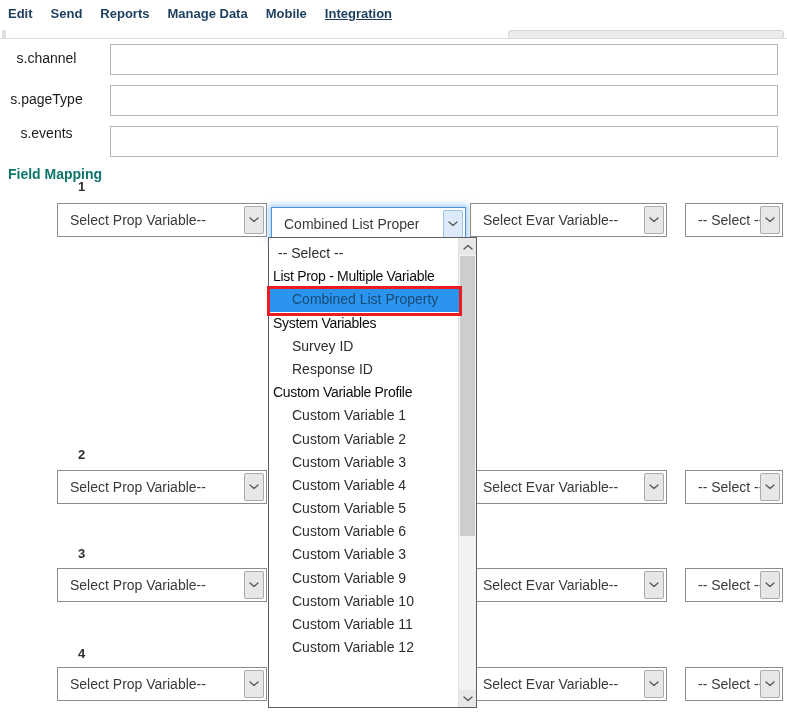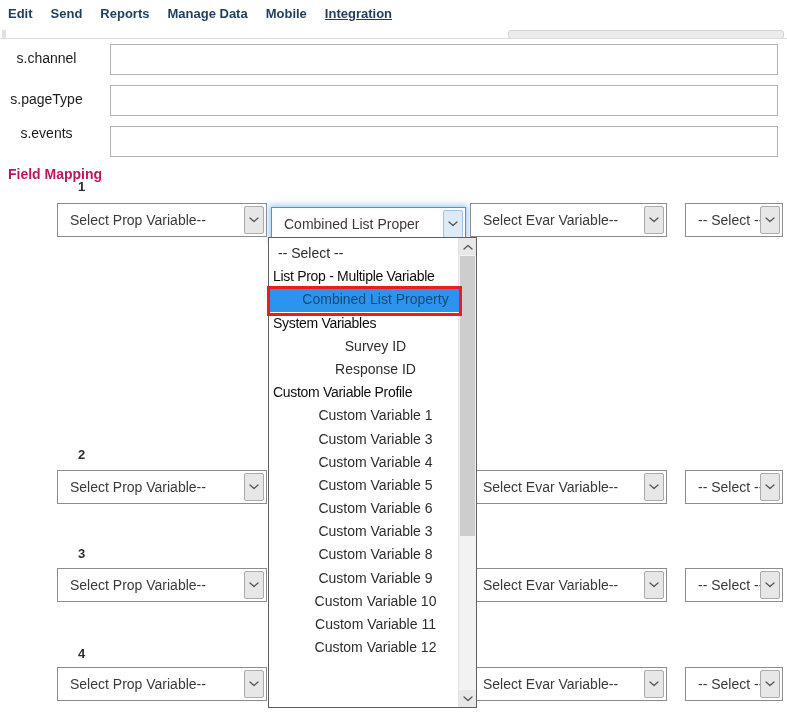--- a/index.html
+++ b/index.html
@@ -15,39 +15,39 @@
   .scroll-strip{position:absolute;left:508px;top:30px;width:274px;height:7px;background:#ececec;border:1px solid #d3d3d3;border-radius:3px;}
   .left-tick{position:absolute;left:2px;top:30px;width:4px;height:9px;background:#e0e0e0;}
   .divider{position:absolute;left:0;top:38px;width:787px;height:1px;background:#dcdcdc;}
 
   
   .f-label{position:absolute;left:0;width:93px;text-align:center;font-size:14px;font-weight:normal;color:#1c1c1c;white-space:nowrap;}
   .f-input{position:absolute;left:110px;width:668px;height:31px;border:1px solid #b4b4b4;background:#fff;
            box-sizing:border-box;font-family:inherit;font-size:14px;padding:0 8px;outline:none;}
 
   
-  .fm-title{position:absolute;left:8px;top:166px;font-size:14px;font-weight:bold;color:#be185d;}
+  .fm-title{position:absolute;left:8px;top:166px;font-size:14px;font-weight:bold;color:#0f766e;}
   .row-num{position:absolute;left:78px;font-size:13px;font-weight:bold;color:#2e2e2e;}
 
   .sel{position:absolute;height:34px;box-sizing:border-box;border:1px solid #8c8c8c;background:#fff;
        display:flex;align-items:center;font-size:14px;color:#3a3a3a;cursor:pointer;}
   .sel .sel-text{padding-left:12px;white-space:nowrap;overflow:hidden;}
   .chev{position:absolute;right:2px;top:2px;bottom:2px;width:18px;background:#e7e7e7;border:1px solid #ababab;
         border-radius:2px;display:flex;align-items:center;justify-content:center;}
   .sel.focused{border-color:#4a94d8;box-shadow:0 0 6px 2px rgba(100,170,240,.6);}
   .sel.focused .chev{background:#dceafa;border-color:#9dc3e6;}
 
   
   .dd-panel{position:absolute;left:268px;top:237px;width:209px;height:471px;background:#fff;
             border:1px solid #5f5f5f;box-sizing:border-box;z-index:10;}
   .dd-items{position:absolute;left:1px;top:4px;right:0;z-index:2;}
   .dd-item{height:23.2px;line-height:23.2px;font-size:14px;color:#2d2d2d;white-space:nowrap;
            margin-right:17px;cursor:pointer;}
   .dd-item.t-default{padding-left:8px;}
-  .dd-item.t-option{padding-left:22px;text-align:center;}
+  .dd-item.t-option{padding-left:22px;}
   .dd-item.t-group{padding-left:3px;font-weight:normal;color:#0d0d0d;letter-spacing:-0.3px;cursor:default;}
   .dd-item.hl{background:var(--hl-bg,#2b94ef);color:var(--hl-text,#174a74);}
 
   
   .sb{position:absolute;top:0;right:0;bottom:0;width:17px;background:#f2f2f2;border-left:1px solid #e2e2e2;z-index:1;}
   .sb-btn{position:absolute;left:0;right:0;height:17px;background:#e8e8e8;display:flex;align-items:center;justify-content:center;cursor:pointer;}
   .sb-btn.up{top:0;}
   .sb-btn.down{bottom:0;}
   .sb-thumb{position:absolute;left:1px;right:1px;top:18px;height:280px;background:#cdcdcd;cursor:pointer;}
 
@@ -204,26 +204,26 @@
   <div class="dd-panel">
     <div class="dd-items" id="dd-items">
         <div class="dd-item t-default">-- Select --</div>
         <div class="dd-item t-group">List Prop - Multiple Variable</div>
         <div class="dd-item t-option hl">Combined List Property</div>
         <div class="dd-item t-group">System Variables</div>
         <div class="dd-item t-option">Survey ID</div>
         <div class="dd-item t-option">Response ID</div>
         <div class="dd-item t-group">Custom Variable Profile</div>
         <div class="dd-item t-option">Custom Variable 1</div>
+        <div class="dd-item t-option">Custom Variable 2</div>
         <div class="dd-item t-option">Custom Variable 3</div>
         <div class="dd-item t-option">Custom Variable 4</div>
         <div class="dd-item t-option">Custom Variable 5</div>
         <div class="dd-item t-option">Custom Variable 6</div>
         <div class="dd-item t-option">Custom Variable 3</div>
-        <div class="dd-item t-option">Custom Variable 8</div>
         <div class="dd-item t-option">Custom Variable 9</div>
         <div class="dd-item t-option">Custom Variable 10</div>
         <div class="dd-item t-option">Custom Variable 11</div>
         <div class="dd-item t-option">Custom Variable 12</div>
       </div>
     <div class="sb">
       <div class="sb-btn up">
           <span style="display:inline-block;transform:rotate(180deg);line-height:0"><svg width="10" height="6" viewBox="0 0 10 6" fill="none">
               <path d="M1 1l4 3.5L9 1" stroke="#555" stroke-width="1.3" stroke-linecap="round" stroke-linejoin="round"></path>
             </svg></span>

